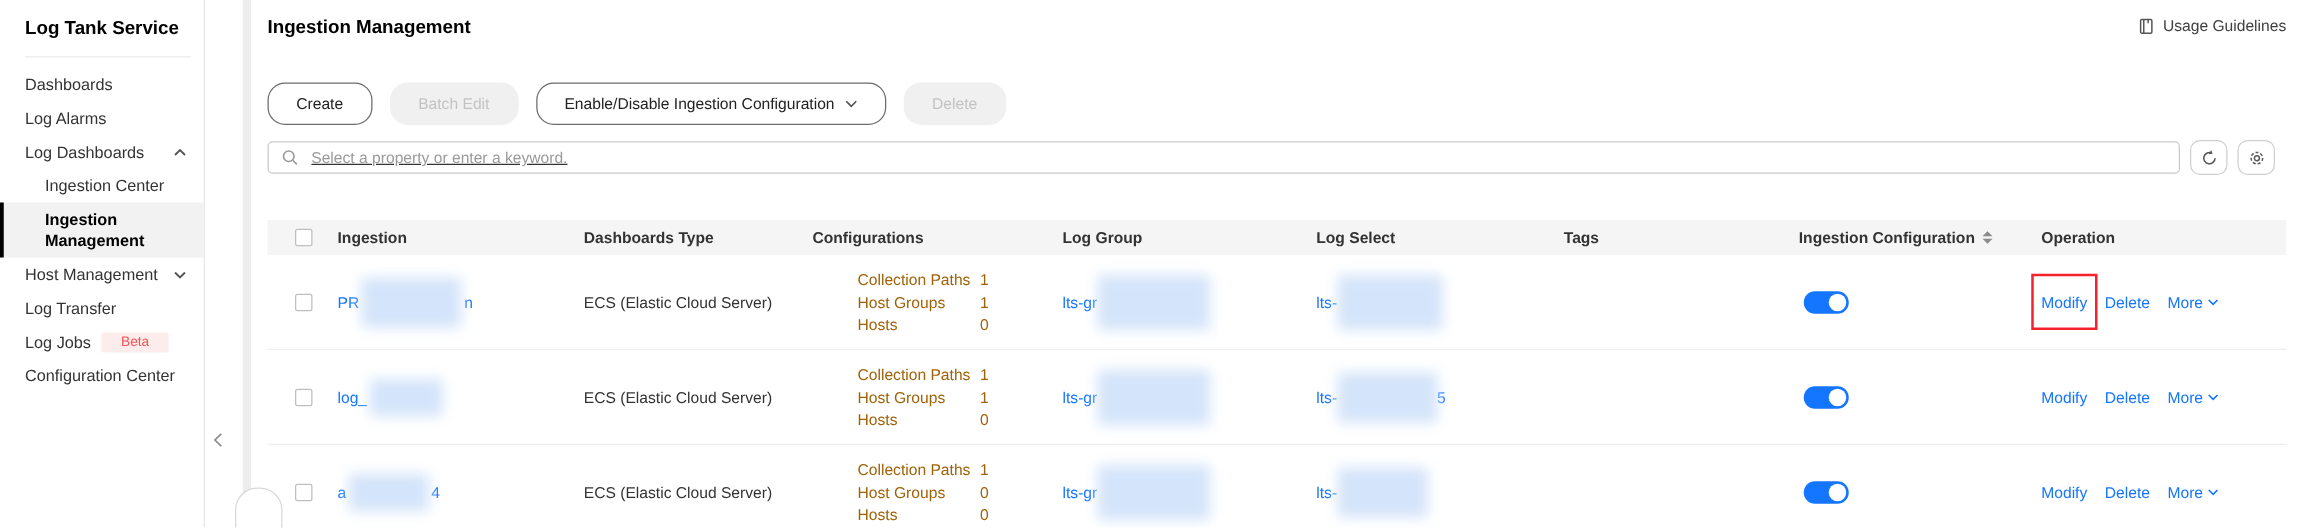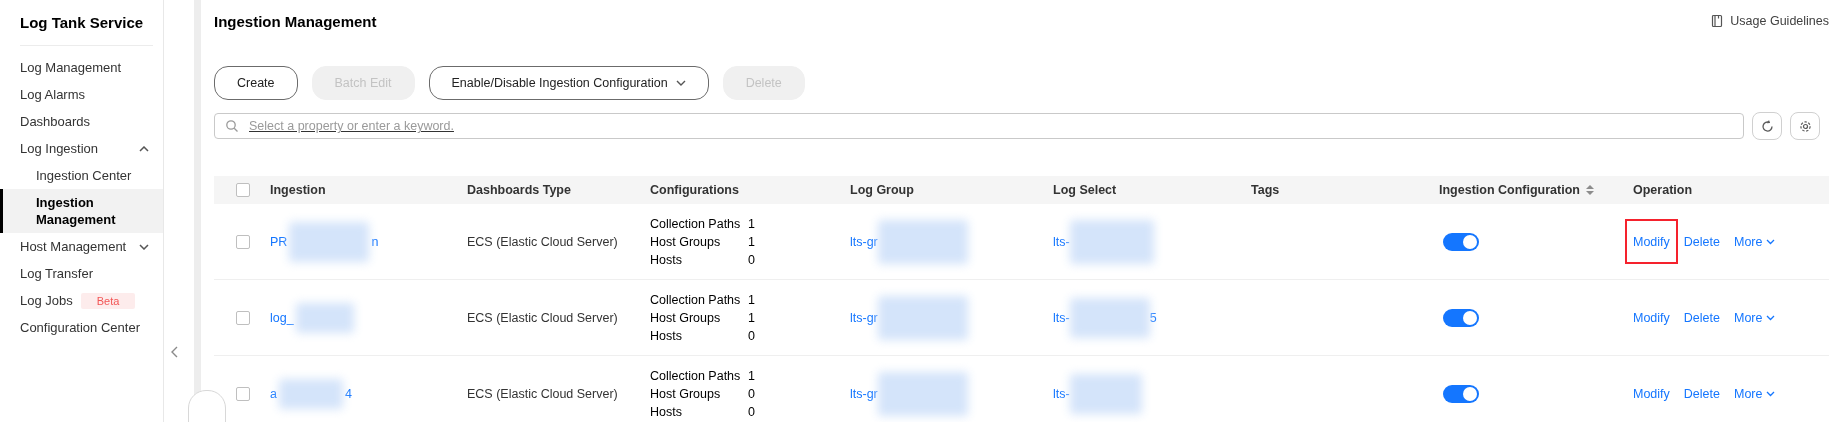--- a/index.html
+++ b/index.html
@@ -71,21 +71,21 @@
   .t-head .cell.sep::before{content:"";position:absolute;left:0;top:7px;bottom:7px;width:1px;background:#dcdcdc;}
   .sort-icon{margin-left:6px;display:inline-flex;flex-direction:column;gap:2px;cursor:pointer;}
   .sort-icon i{display:block;width:0;height:0;border-left:4px solid transparent;border-right:4px solid transparent;}
   .sort-icon .up{border-bottom:4px solid #8c8c8c;}
   .sort-icon .down{border-top:4px solid #8c8c8c;}
 
   .t-row{display:flex;align-items:center;height:76px;border-bottom:1px solid #efefef;font-size:12.5px;}
   .checkbox{width:14px;height:14px;border:1px solid #bfbfbf;border-radius:2px;background:#fff;cursor:pointer;flex:none;}
   .link{color:var(--primary-blue);cursor:pointer;text-decoration:none;white-space:nowrap;}
   .blur{display:inline-block;background:#d4e4fa;filter:blur(5px);border-radius:2px;flex:none;}
-  .cfg-line{display:flex;line-height:18px;color:#000000;}
+  .cfg-line{display:flex;line-height:18px;color:#a16207;margin-left:36px;}
   .cfg-label{width:98px;flex:none;}
   .col-cfg .inner{display:block;}
   .toggle{width:36px;height:18px;border-radius:9px;background:var(--primary-blue);position:relative;
     margin-left:4px;cursor:pointer;flex:none;}
   .toggle::after{content:"";position:absolute;top:2px;right:2px;width:14px;height:14px;border-radius:50%;background:#fff;}
   .ops{display:flex;align-items:center;gap:14px;}
   .op-link{color:var(--primary-blue);cursor:pointer;display:inline-flex;align-items:center;gap:4px;white-space:nowrap;}
   .op-link.highlight{position:relative;}
   .op-link.highlight::after{content:"";position:absolute;left:-8px;right:-8px;top:-16px;bottom:-15px;
     border:2px solid var(--highlight-red);pointer-events:none;}
@@ -96,30 +96,27 @@
 </head>
 <body>
 
 <div class="app">
 
   <aside class="sidebar">
     <div class="sidebar-title">Log Tank Service</div>
     <div class="sidebar-divider"></div>
 
     <div class="nav-item">
-      <span class="lbl">Log Management</span>
+      <span class="lbl">Dashboards</span>
     </div>
     <div class="nav-item">
       <span class="lbl">Log Alarms</span>
     </div>
     <div class="nav-item">
-      <span class="lbl">Dashboards</span>
-    </div>
-    <div class="nav-item">
-      <span class="lbl">Log Ingestion</span>
+      <span class="lbl">Log Dashboards</span>
       <svg class="chev" width="10" height="6" viewBox="0 0 10 6">
           <path d="M1 5 L5 1 L9 5"></path>
         </svg>
     </div>
     <div class="nav-item child">
       <span class="lbl">Ingestion Center</span>
     </div>
     <div class="nav-item child active">
       <span class="lbl">Ingestion Management</span>
     </div>

